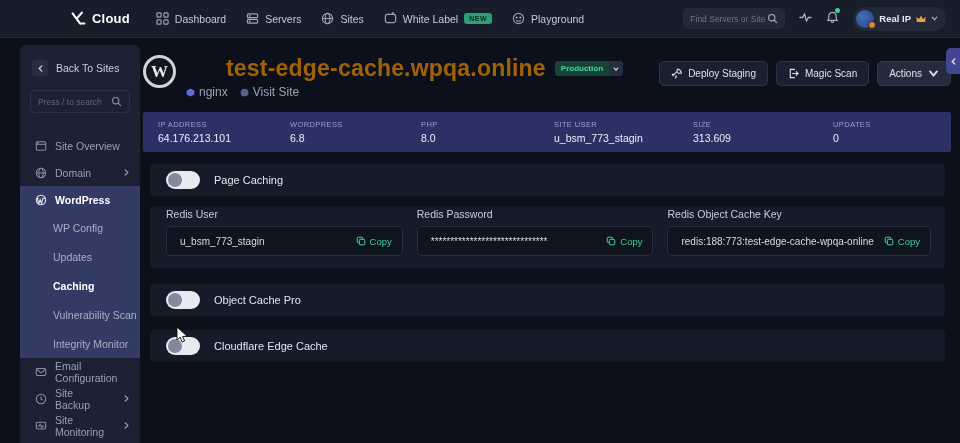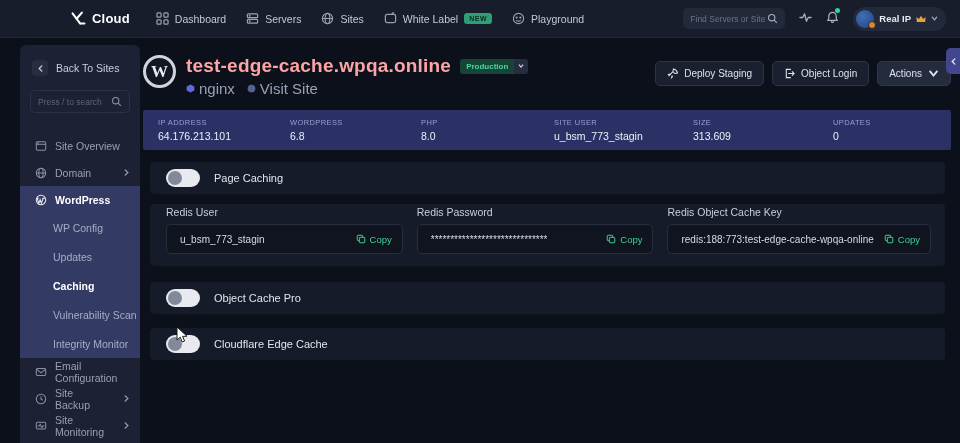--- a/index.html
+++ b/index.html
@@ -48,27 +48,27 @@
   .menu-item.active-parent svg { stroke:#e8eaf3; }
   .submenu-item { display:flex; align-items:center; height:29px; padding-left:33px; color:#a7adc6; font-size:10.5px; cursor:pointer; }
   .submenu-item.current { color:#ffffff; font-weight:700; }
 
   
   .main { position:absolute; top:45px; left:143px; width:808px; }
   .site-header { display:flex; align-items:flex-start; margin-top:10px; }
   .wp-logo { width:33px; height:33px; border-radius:50%; background:#13171f; border:3px solid #cfd4e0; color:#e8ebf2; display:flex; align-items:center; justify-content:center; font-family:"Liberation Serif", serif; font-weight:700; font-size:17px; margin-right:10px; flex:0 0 auto; }
   .title-col { display:flex; flex-direction:column; gap:3px; }
   .title-row { display:flex; align-items:center; gap:9px; }
-  .site-title { color:#fca5a5; font-size:19px; font-weight:700; letter-spacing:.2px; }
+  .site-title { color:#a16207; font-size:23px; font-weight:700; letter-spacing:.2px;margin-left:40px; }
   .env-badge { display:flex; align-items:stretch; height:15px; border-radius:3px; overflow:hidden; cursor:pointer; }
   .env-badge .env-label { background:#164538; color:#45d6a2; font-size:8px; font-weight:700; display:flex; align-items:center; padding:0 6px; }
   .env-badge .env-caret { background:#262d3e; display:flex; align-items:center; justify-content:center; width:14px; }
   .env-badge .env-caret svg { width:6px; height:6px; stroke:#cfd4e2; }
   .sub-row { display:flex; align-items:center; gap:12px; }
-  .sub-item { display:flex; align-items:center; gap:4px; color:#9aa1b8; font-size:15px; cursor:pointer; }
+  .sub-item { display:flex; align-items:center; gap:4px; color:#9aa1b8; font-size:12px; cursor:pointer; }
   .header-actions { margin-left:auto; display:flex; align-items:center; gap:8px; margin-top:6px; }
   .hbtn { display:flex; align-items:center; gap:6px; height:25px; padding:0 11px; border:1px solid #2c3447; border-radius:5px; background:#1a2030; color:#dde1ec; font-size:10px; cursor:pointer; }
   .hbtn svg { width:11px; height:11px; stroke:#dde1ec; }
   .hbtn.actions { background:#242b3c; border-color:#2f3749; }
 
   .info-bar { margin-top:13px; height:40px; background:#2b3165; border-radius:2px; display:grid; grid-template-columns:132px 131px 133px 139px 140px 1fr; padding:0 0 0 15px; align-items:center; }
   .info-col { display:flex; flex-direction:column; gap:3px; }
   .info-label { color:#989fd0; font-size:7.5px; letter-spacing:.4px; }
   .info-value { color:#eceef8; font-size:10.5px; }
 
@@ -314,21 +314,21 @@
         <button class="hbtn">
           <svg viewBox="0 0 12 12" fill="none" stroke-width="1.1" stroke-linecap="round">
               <path d="M7 1 c2.5 0.5 4 2 4.5 4.5 l-3 0.5 -2-2 z M6.5 4 L2 8.5 M3.5 6.5 l-2 0.5 1 1 M5.5 8.5 l-0.5 2 1-1"></path>
             </svg>
           <span>Deploy Staging</span>
         </button>
         <button class="hbtn">
           <svg viewBox="0 0 12 12" fill="none" stroke-width="1.2" stroke-linecap="round">
               <path d="M7 1.5 H2.5 V10.5 H7 M5 6 h6 M9 4 l2 2 -2 2"></path>
             </svg>
-          <span>Object Login</span>
+          <span>Magic Scan</span>
         </button>
         <button class="hbtn actions">
           <span>Actions</span>
           <svg viewBox="0 0 8 8" fill="none" stroke-width="1.4" stroke-linecap="round" width="7" height="7">
               <path d="M1.5 2.5 L4 5.5 L6.5 2.5"></path>
             </svg>
         </button>
       </div>
     </div>
 

